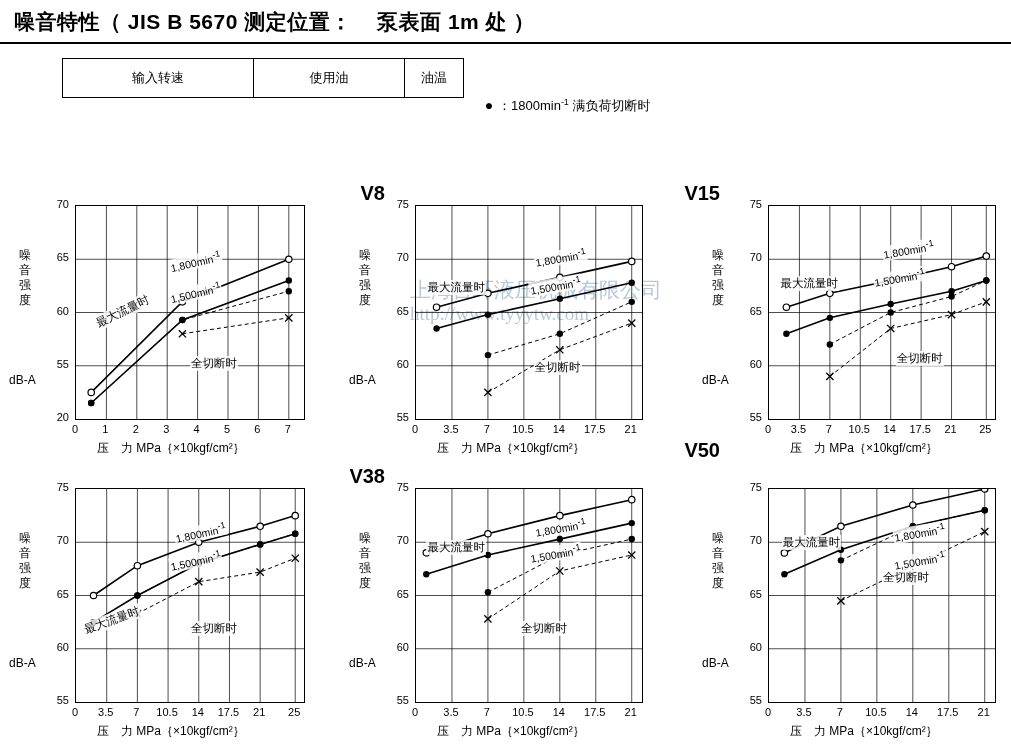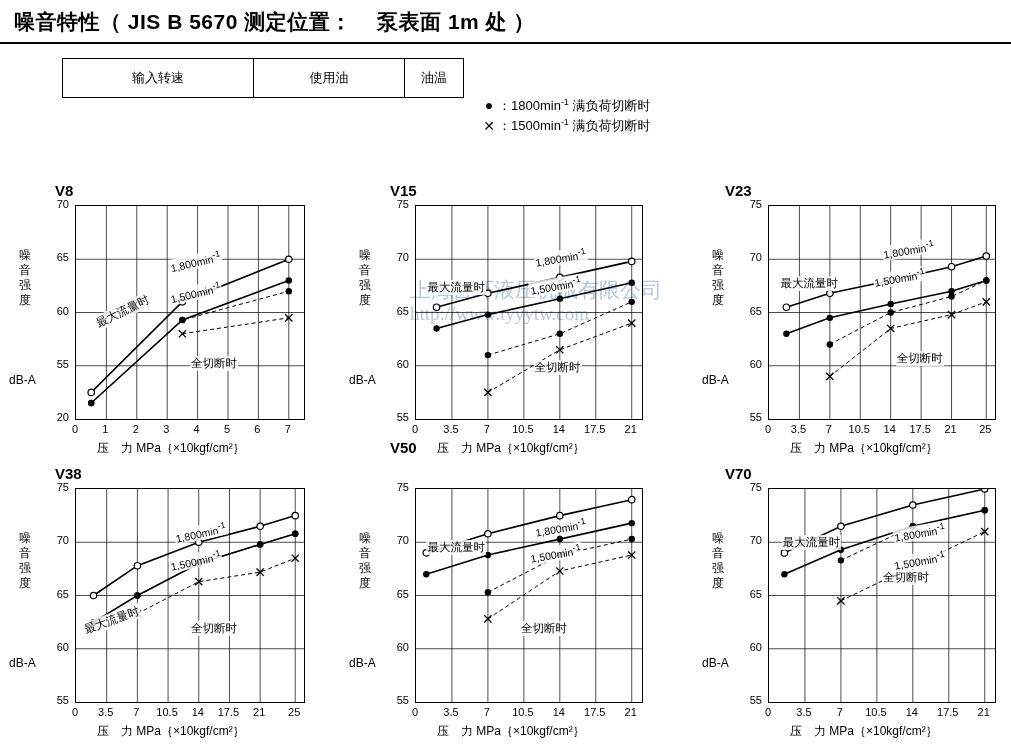--- a/index.html
+++ b/index.html
@@ -74,22 +74,22 @@
   .chart {
     position: absolute;
     width: 330px;
     height: 270px;
   }
   .chart .ch-title {
     position: absolute;
     top: 0;
     left: 0;
     width: 330px;
-    text-align: left;
-    font-size: 15px;
+    text-align: right;
+    font-size: 20px;
     font-weight: bold;
   }
   
   .plot {
     position: absolute;
     border: 1px solid #000;
     box-sizing: border-box;
   }
   .plot svg { display: block; }
   .ylab {
@@ -159,23 +159,20 @@
     <td class="sc-speed">输入转速</td>
     <td class="sc-oil">使用油</td>
     <td class="sc-temp">油温</td>
   </tr>
 </tbody>
   </table>
 
 <div id="legend">
   <div class="row">
     <span class="lg-mark">●</span><span>：1800min</span><sup class="u">-1</sup><span> 满负荷切断时</span>
-  </div>
-  <div class="row">
-    <span class="lg-mark">✕</span><span>：1500min</span><sup class="u">-1</sup><span> 满负荷切断时</span>
   </div>
 </div>
 
 <div id="watermark">
   <div>上海台环液压机械有限公司</div>
   <div class="wm2">http://www.tyyytw.com</div>
 </div>
 
 <div id="charts-root">
     <div class="chart" style="left: 55px; top: 182px;">

